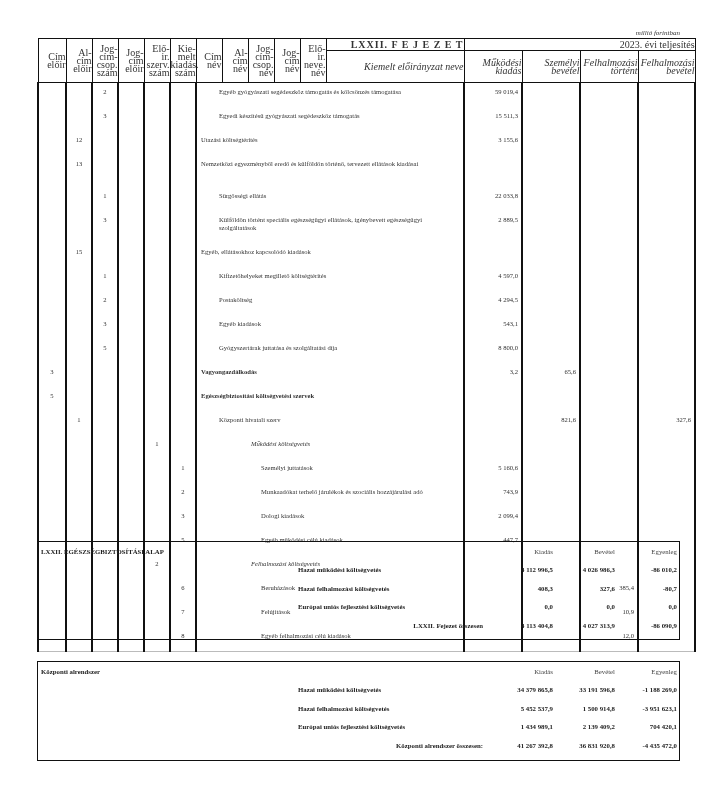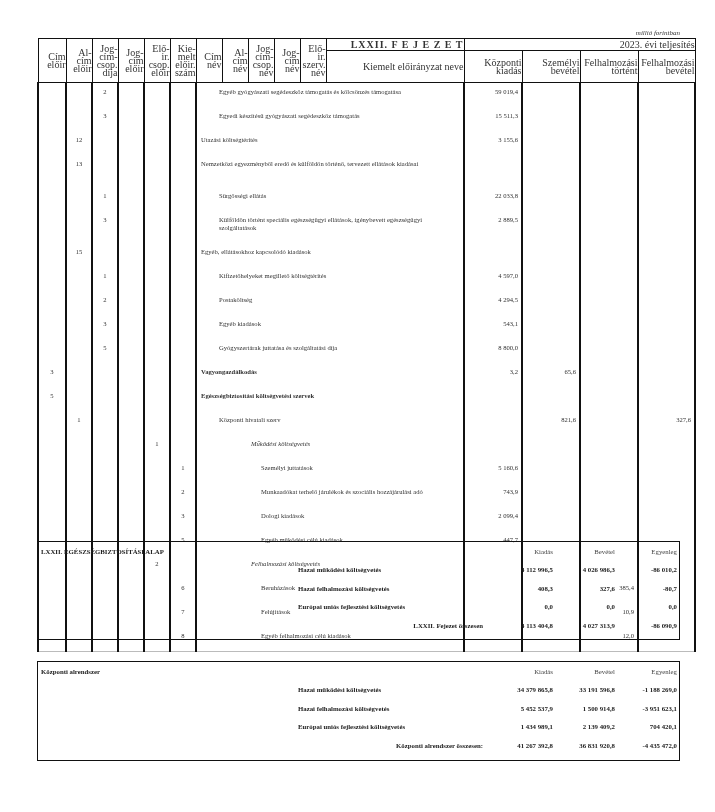--- a/index.html
+++ b/index.html
@@ -3,21 +3,21 @@
   <meta charset="utf-8">
   <style>
     html, body { margin: 0; padding: 0; background: #ffffff; }
     body { width: 715px; height: 812px; position: relative; font-family: "Liberation Serif", "DejaVu Serif", serif; color: #222; font-size: 7px; }
     .unit { position: absolute; top: 29px; right: 35px; font-style: italic; font-size: 7px; color: #333; margin-left: 20px; }
     table { border-collapse: collapse; }
     #main { position: absolute; left: 37px; top: 38px; width: 643px; table-layout: fixed; }
     #main th, #main td { border-left: 2px solid #111; border-right: 2px solid #111; padding: 0; vertical-align: top; }
     #main thead th { border: 1.5px solid #111; font-weight: normal; font-size: 10px; line-height: 8px; text-align: right; vertical-align: middle; color: #333; }
     #main thead tr.r1 th { height: 11px; }
-    #main thead tr.r2 th { height: 31px; }
+    #main thead tr.r2 th { height: 31px; font-style: italic; }
     .th-bold { font-weight: bold !important; letter-spacing: 1px; }
     #main tbody td { font-size: 6.6px; color: #333; line-height: 8px; }
     #main tbody tr td { height: 19px; }
     #main tbody tr:first-child td { padding-top: 0px; }
     .num-c { text-align: center; padding-top: 5px !important; }
     .desc { padding: 5px 4px 0 4px !important; border-left: 2px solid #111; }
     .val { text-align: right; padding: 5px 3px 0 0 !important; }
     .ind0 { padding-left: 4px !important; }
     .ind1 { padding-left: 22px !important; }
     .ind2 { padding-left: 54px !important; }
@@ -59,35 +59,35 @@
     <col style="width:138px">
     <col style="width:58px">
       <col style="width:58px">
       <col style="width:58px">
       <col style="width:57px">
   </colgroup>
   <thead>
     <tr class="r1">
       <th rowspan="2">Cím előir</th>
       <th rowspan="2">Al-cím előir</th>
-      <th rowspan="2">Jog-cím-csop. díja</th>
+      <th rowspan="2">Jog-cím-csop. szám</th>
       <th rowspan="2">Jog-cím előir</th>
-      <th rowspan="2">Elő-ir. csop. előir</th>
-      <th rowspan="2">Kie-melt előir. szám</th>
+      <th rowspan="2">Elő-ir. szerv. szám</th>
+      <th rowspan="2">Kie-melt kiadás. szám</th>
       <th rowspan="2">Cím név</th>
       <th rowspan="2">Al-cím név</th>
       <th rowspan="2">Jog-cím-csop. név</th>
       <th rowspan="2">Jog-cím név</th>
-      <th rowspan="2">Elő-ir. szerv. név</th>
+      <th rowspan="2">Elő-ir. neve. név</th>
       <th class="th-bold">LXXII. F E J E Z E T</th>
       <th colspan="4">2023. évi teljesítés</th>
     </tr>
     <tr class="r2">
       <th>Kiemelt előirányzat neve</th>
-      <th>Központi kiadás</th>
+      <th>Működési kiadás</th>
       <th>Személyi bevétel</th>
       <th>Felhalmozási történt</th>
       <th>Felhalmozási bevétel</th>
     </tr>
   </thead>
   <tbody id="rows">
       <tr>
         <td class="num-c"></td>
         <td class="num-c"></td>
         <td class="num-c">2</td>

